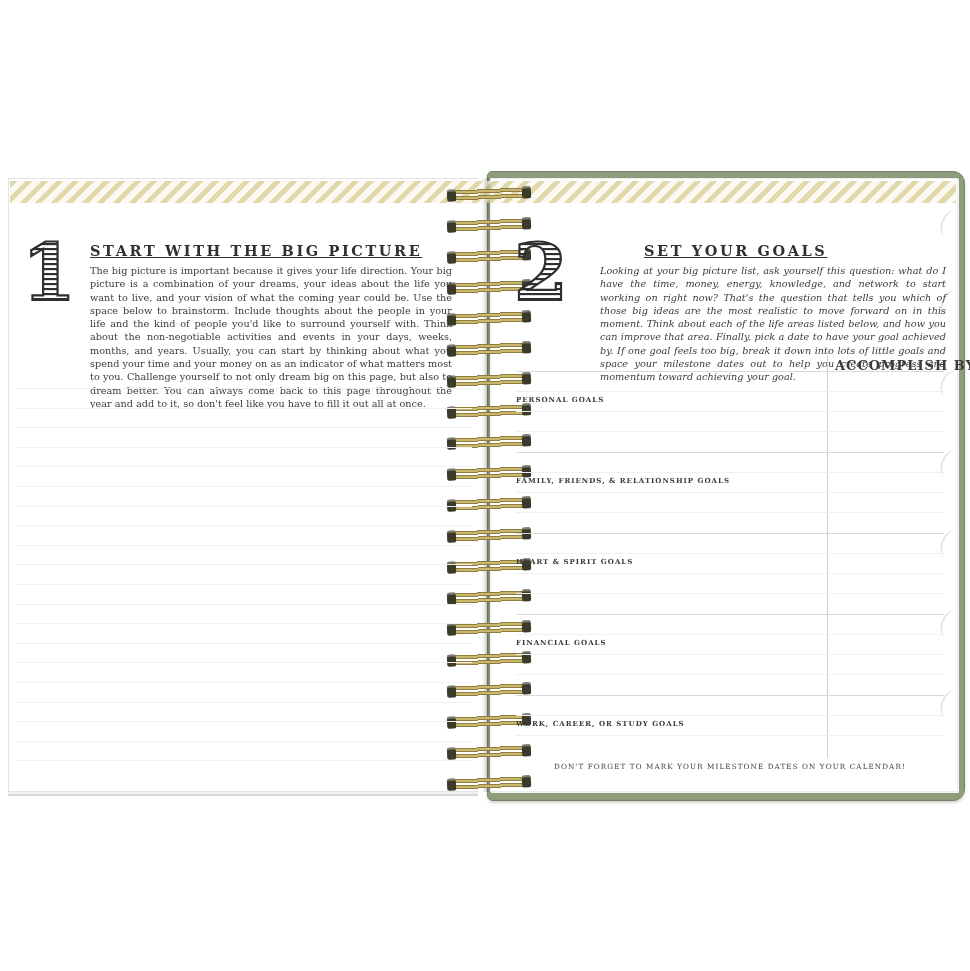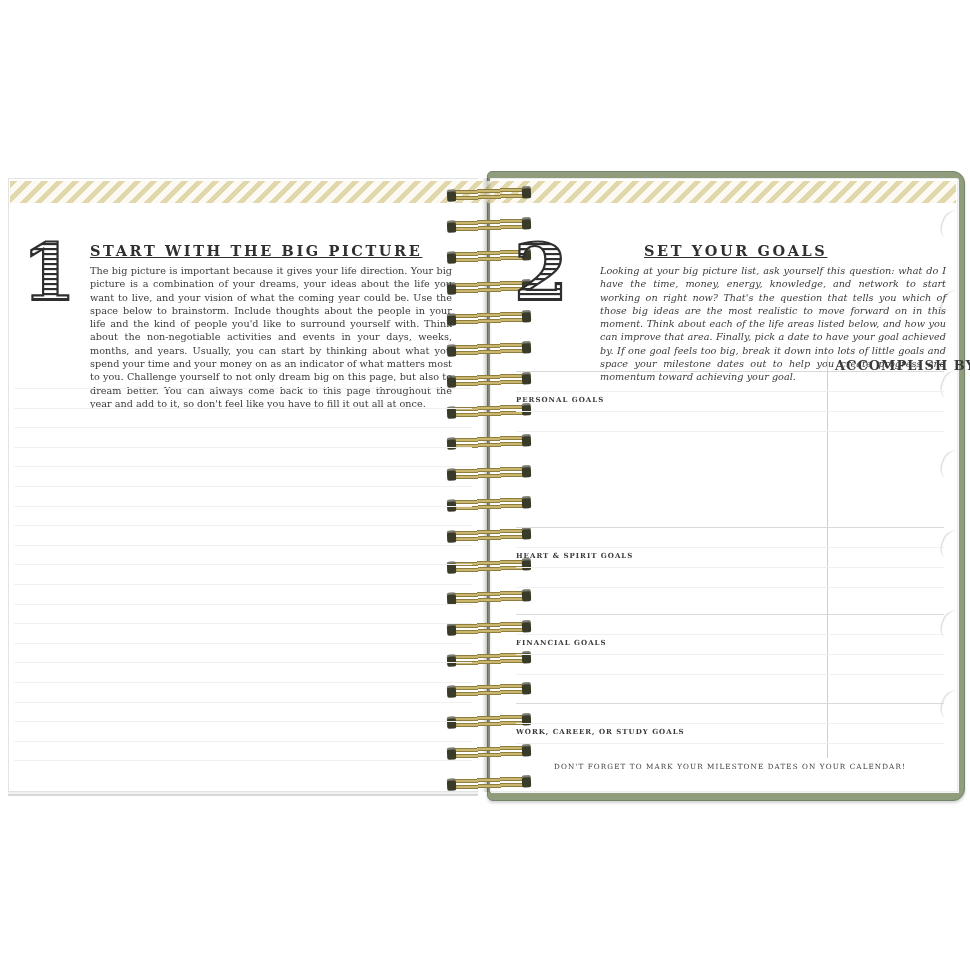--- a/index.html
+++ b/index.html
@@ -202,38 +202,45 @@
 
     <div class="goal-section" style="top:0;">
       <div class="goal-label">PERSONAL GOALS</div>
       <div class="accomplish-label">ACCOMPLISH BY:</div>
       <div class="goal-underline"></div>
       <div class="goal-line gl-1"></div>
       <div class="goal-line gl-2"></div>
       <div class="goal-line gl-3"></div>
     </div>
 
-
-    <div class="goal-section" style="top:156px;">
+    <div class="goal-section" style="top:81px;">
+      <div class="goal-label">FAMILY, FRIENDS, &amp; RELATIONSHIP GOALS</div>
+      <div class="goal-underline"></div>
+      <div class="goal-line gl-1"></div>
+      <div class="goal-line gl-2"></div>
+      <div class="goal-line gl-3"></div>
+    </div>
+
+    <div class="goal-section" style="top:162px;">
       <div class="goal-label">HEART &amp; SPIRIT GOALS</div>
       <div class="goal-underline"></div>
       <div class="goal-line gl-1"></div>
       <div class="goal-line gl-2"></div>
       <div class="goal-line gl-3"></div>
     </div>
 
     <div class="goal-section" style="top:243px;">
       <div class="goal-label">FINANCIAL GOALS</div>
       <div class="goal-underline"></div>
       <div class="goal-line gl-1"></div>
       <div class="goal-line gl-2"></div>
       <div class="goal-line gl-3"></div>
     </div>
 
-    <div class="goal-section" style="top:332px;">
+    <div class="goal-section" style="top:324px;">
       <div class="goal-label">WORK, CAREER, OR STUDY GOALS</div>
       <div class="goal-underline"></div>
       <div class="goal-line gl-1"></div>
       <div class="goal-line gl-2"></div>
     </div>
   </div>
 
   <div class="footer-note">DON'T FORGET TO MARK YOUR MILESTONE DATES ON YOUR CALENDAR!</div>
 
 </div>

